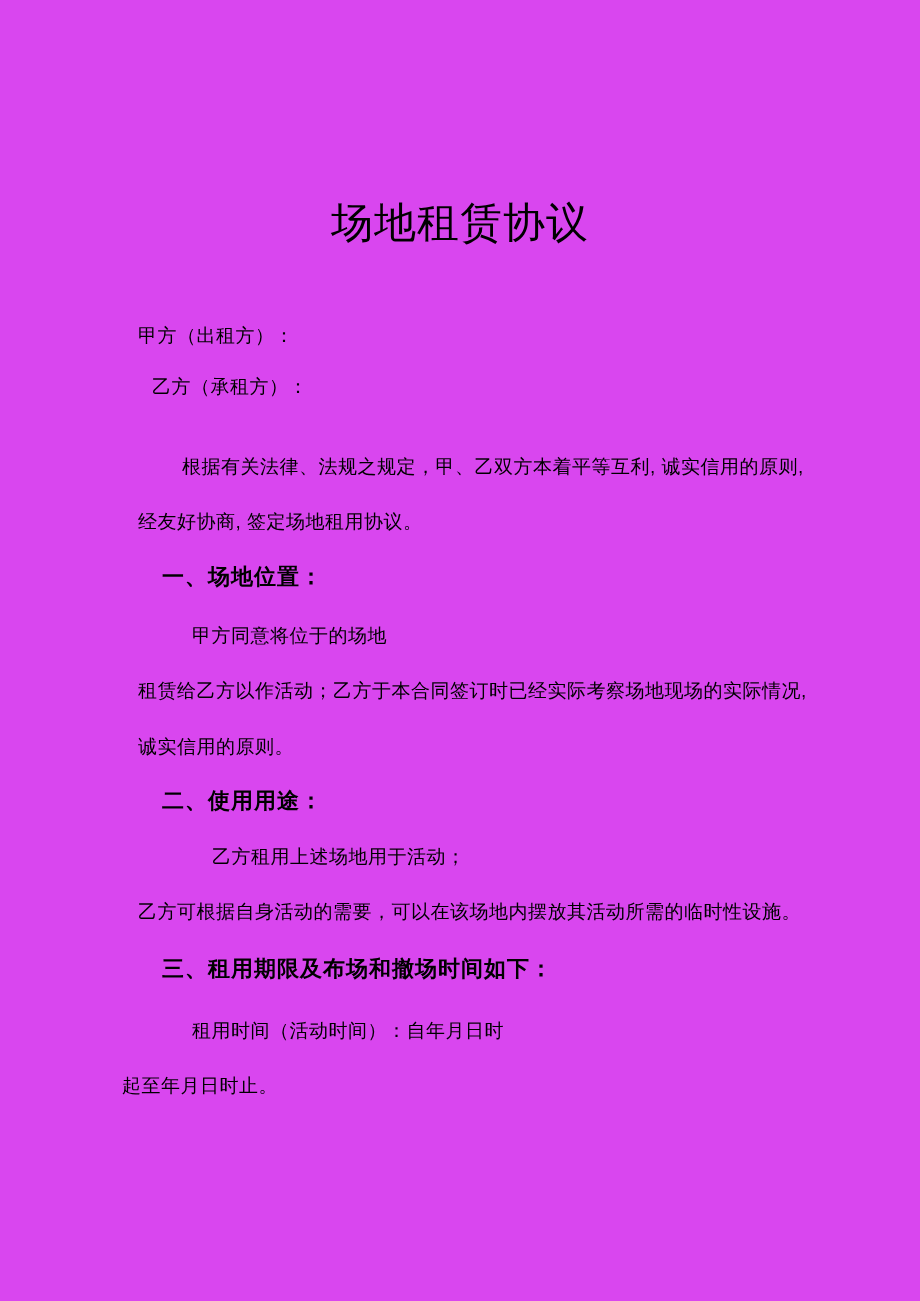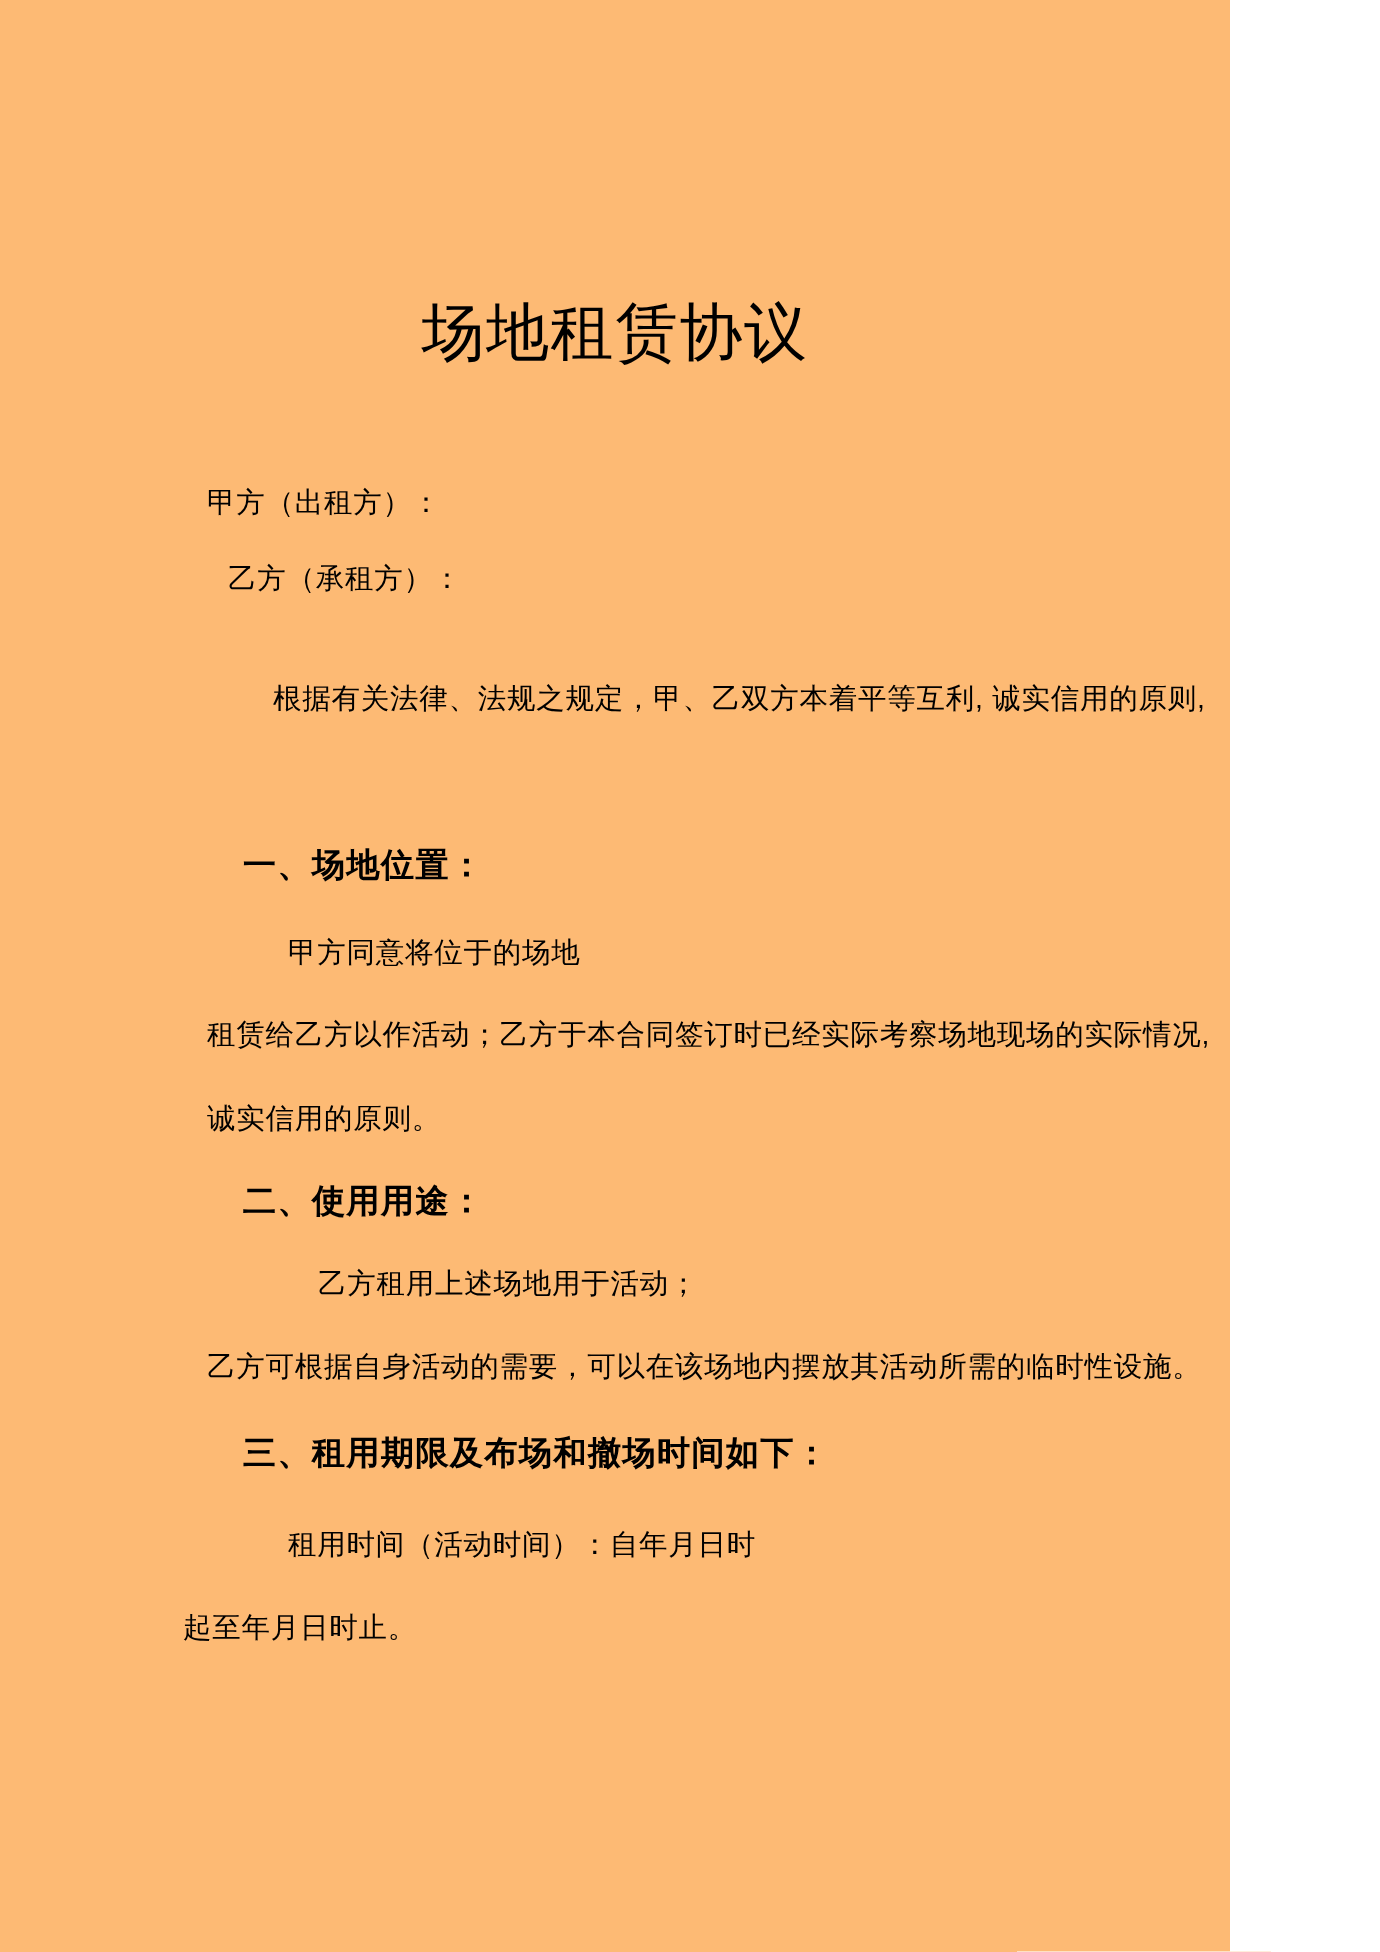--- a/index.html
+++ b/index.html
@@ -2,23 +2,23 @@
 <html><head>
 <meta charset="utf-8">
 <style>
   html, body {
     margin: 0;
     padding: 0;
     background: #ffffff;
   }
   .page {
     position: relative;
-    width: 820px;
+    width: 920px;
     height: 1301px;
-    background: #fdba74;
+    background: #d946ef;
     overflow: hidden;
     font-family: "Liberation Serif", "DejaVu Serif", serif;
     color: #000000;
   }
   .line {
     position: absolute;
     white-space: nowrap;
     line-height: 1;
     letter-spacing: 0.5px;
   }
@@ -49,20 +49,21 @@
 <div class="page">
 
   <div class="line doc-title" style="top: 202px;">场地租赁协议</div>
 
   <div class="line body-text" style="top: 326px; left: 138px;">甲方（出租方）：</div>
 
   <div class="line body-text" style="top: 377px; left: 152px; text-align: right;">乙方（承租方）：</div>
 
   <div class="line body-text" style="top: 457px; left: 182px;">根据有关法律、法规之规定，甲、乙双方本着平等互利, 诚实信用的原则,</div>
 
+  <div class="line body-text" style="top: 512px; left: 138px;">经友好协商, 签定场地租用协议。</div>
 
   <div class="line heading" style="top: 566px; left: 138px;">一、场地位置：</div>
 
   <div class="line body-text" style="top: 626px; left: 192px;">甲方同意将位于的场地</div>
 
   <div class="line body-text" style="top: 681px; left: 138px;">租赁给乙方以作活动；乙方于本合同签订时已经实际考察场地现场的实际情况,</div>
 
   <div class="line body-text" style="top: 737px; left: 138px;">诚实信用的原则。</div>
 
   <div class="line heading" style="top: 790px; left: 138px;">二、使用用途：</div>

